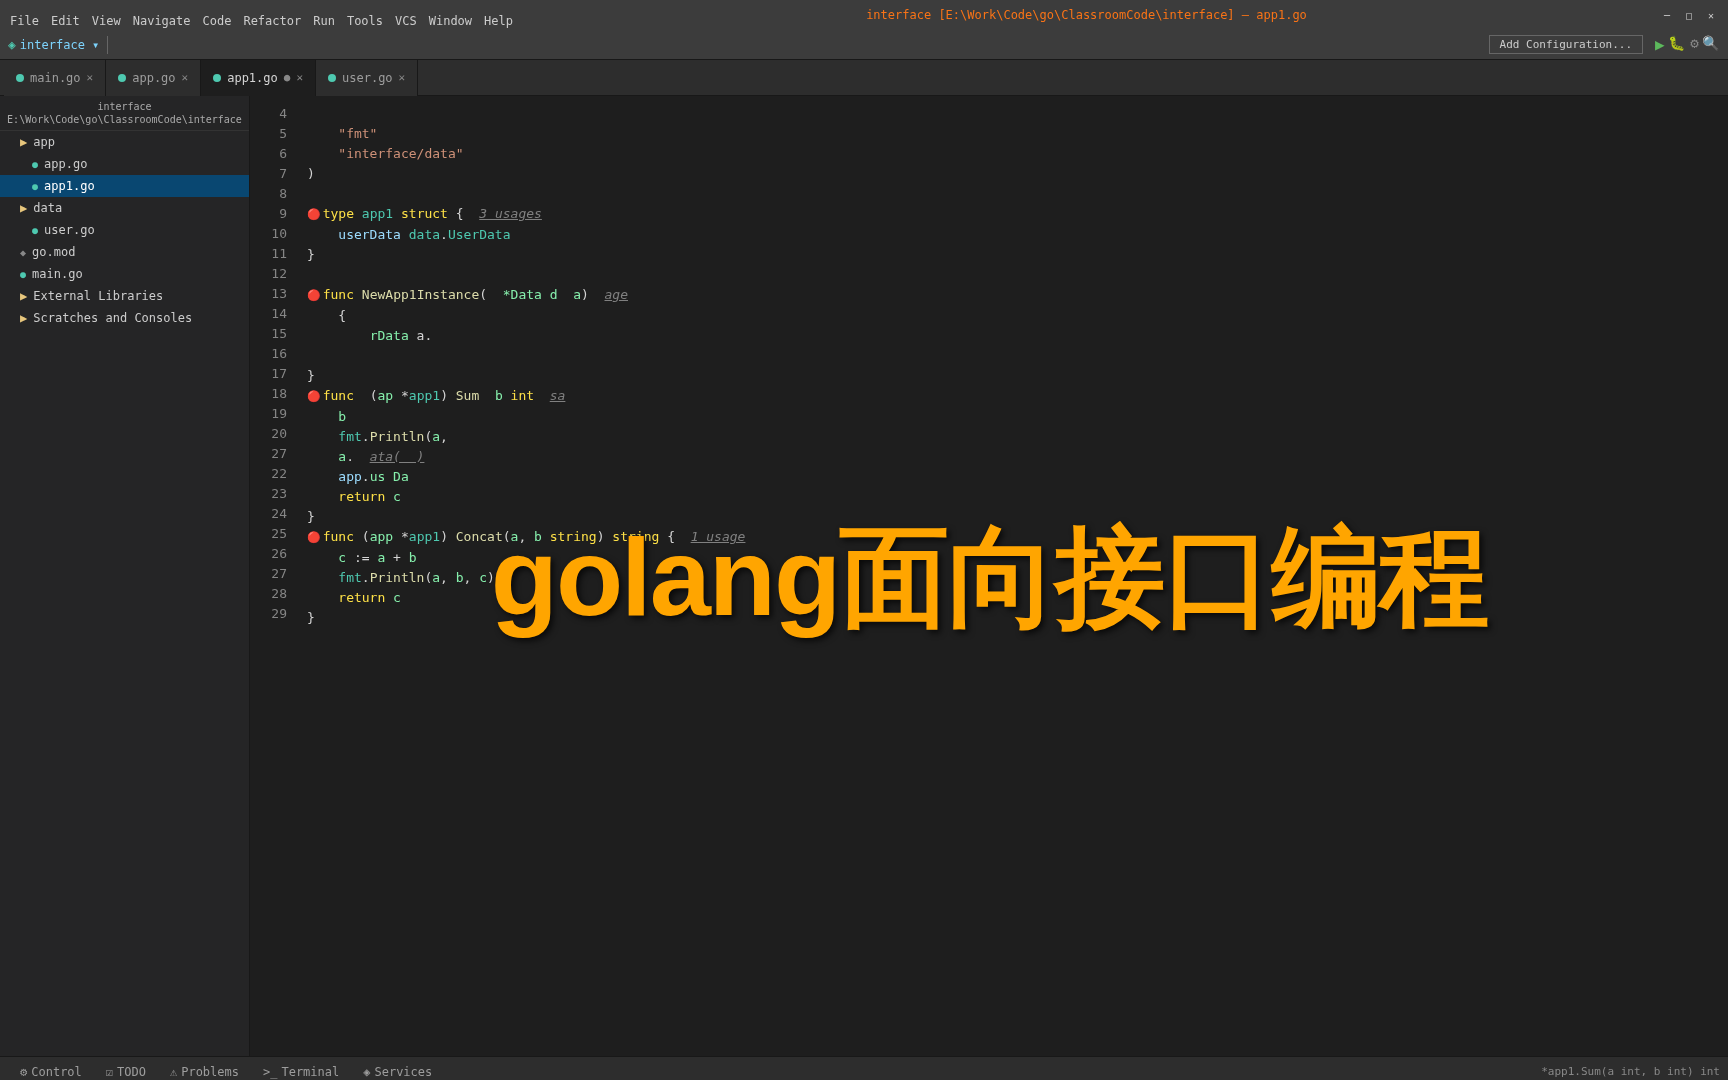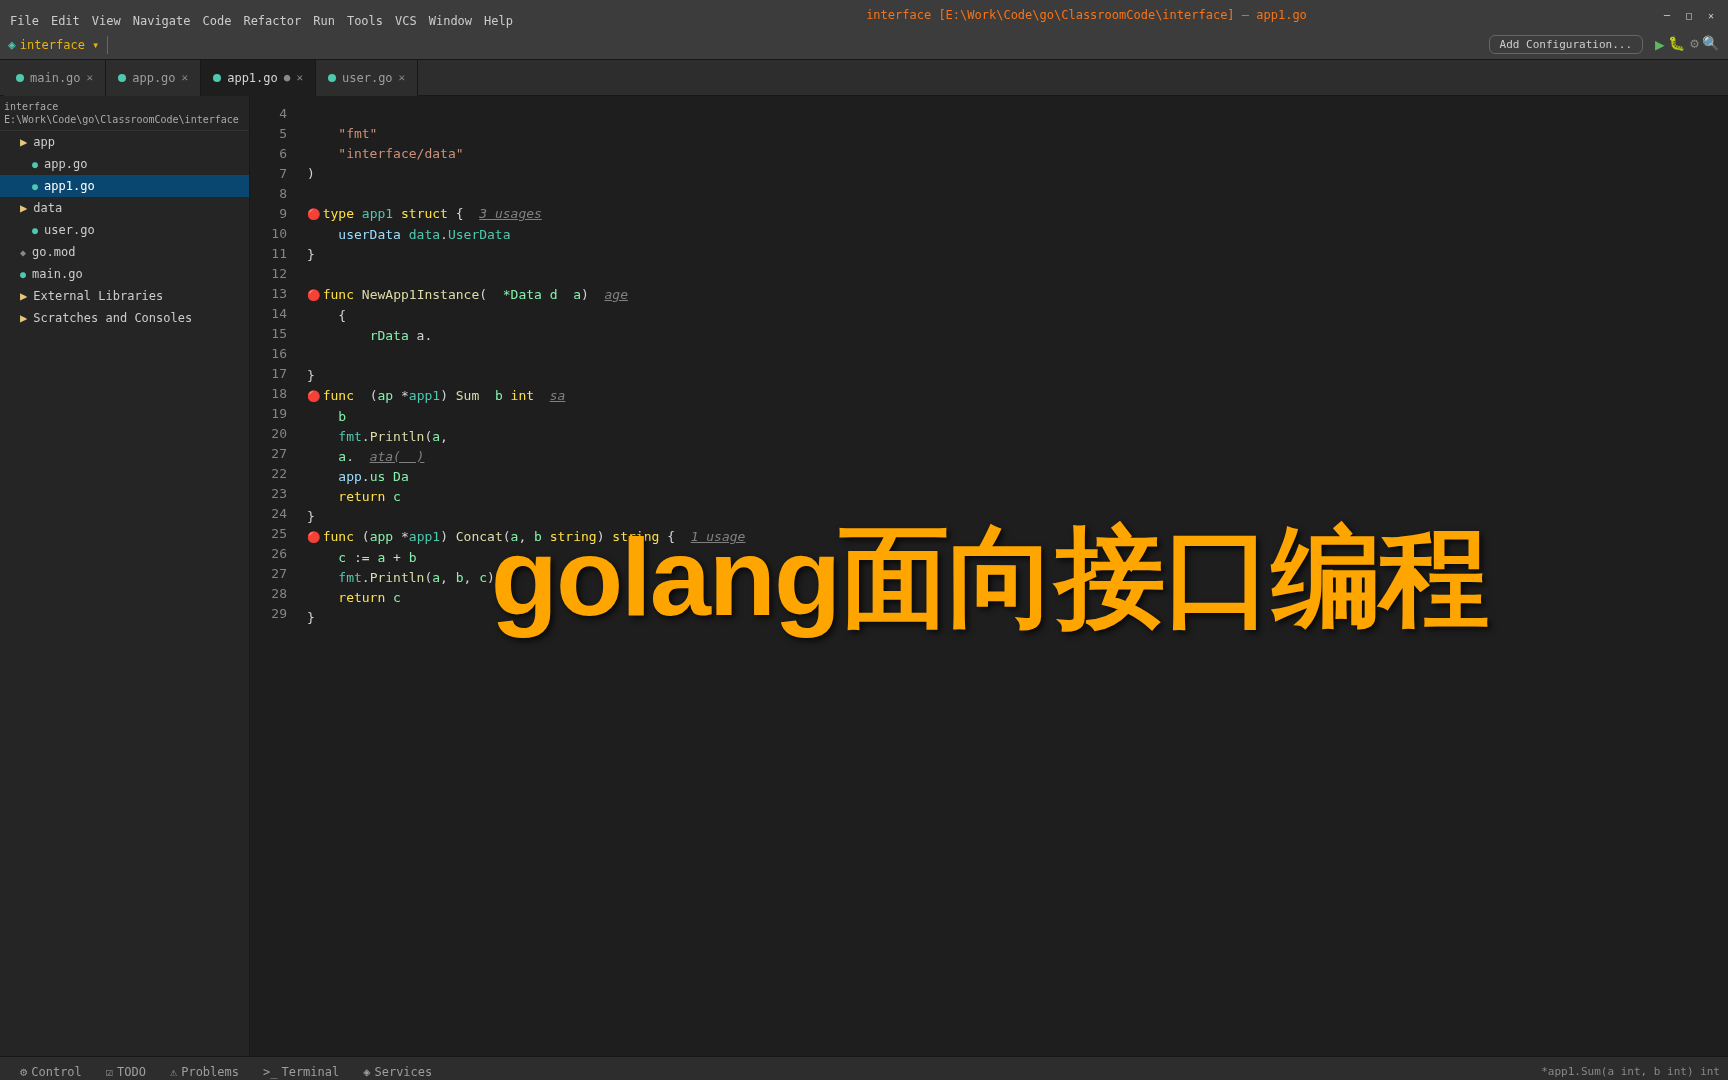--- a/index.html
+++ b/index.html
@@ -95,20 +95,21 @@
       border-right: 1px solid #181818;
       font-size: 12px;
       flex-shrink: 0;
     }
     #sidebar-header {
       padding: 4px 4px;
       font-size: 11px;
       color: #bbb;
       background: #252526;
       border-bottom: 1px solid #333;
+      text-align: center;
     }
     .sidebar-item {
       padding: 2px 8px 2px 20px;
       cursor: pointer;
       color: #ccc;
       display: flex;
       align-items: center;
       gap: 6px;
       font-size: 12px;
       height: 22px;
@@ -242,24 +243,24 @@
   <div class="title-center">interface [E:\Work\Code\go\ClassroomCode\interface] – app1.go</div>
   <div class="title-right">
     <span class="win-btn">─</span>
     <span class="win-btn">□</span>
     <span class="win-btn">✕</span>
   </div>
 </div>
 
 <div id="toolbar">
   <span style="color:#4ec9b0; font-size:13px;">◈</span>
-  <span style="color:#eab308; font-size:12px; cursor:pointer;">interface ▾</span>
+  <span style="color:#7dd3fc; font-size:12px; cursor:pointer;">interface ▾</span>
   <div class="toolbar-separator"></div>
   <div style="flex:1"></div>
-  <span style="background:#3c3c3c; border:1px solid #666; border-radius:6px; padding:2px 10px; color:#ccc; font-size:11px; cursor:pointer;">Add Configuration...</span>
+  <span style="background:#3c3c3c; border:1px solid #666; border-radius:0; padding:2px 10px; color:#ccc; font-size:11px; cursor:pointer;">Add Configuration...</span>
   <div style="display:flex; gap:4px; margin-left:8px;">
     <span style="color:#5cb85c; font-size:16px; cursor:pointer;">▶</span>
     <span style="color:#888; font-size:14px; cursor:pointer;">🐛</span>
     <span style="color:#888; font-size:14px; cursor:pointer;">⚙</span>
     <span style="color:#888; font-size:14px; cursor:pointer;">🔍</span>
   </div>
 </div>
 
 <div id="tab-bar">
   <div class="tab">

